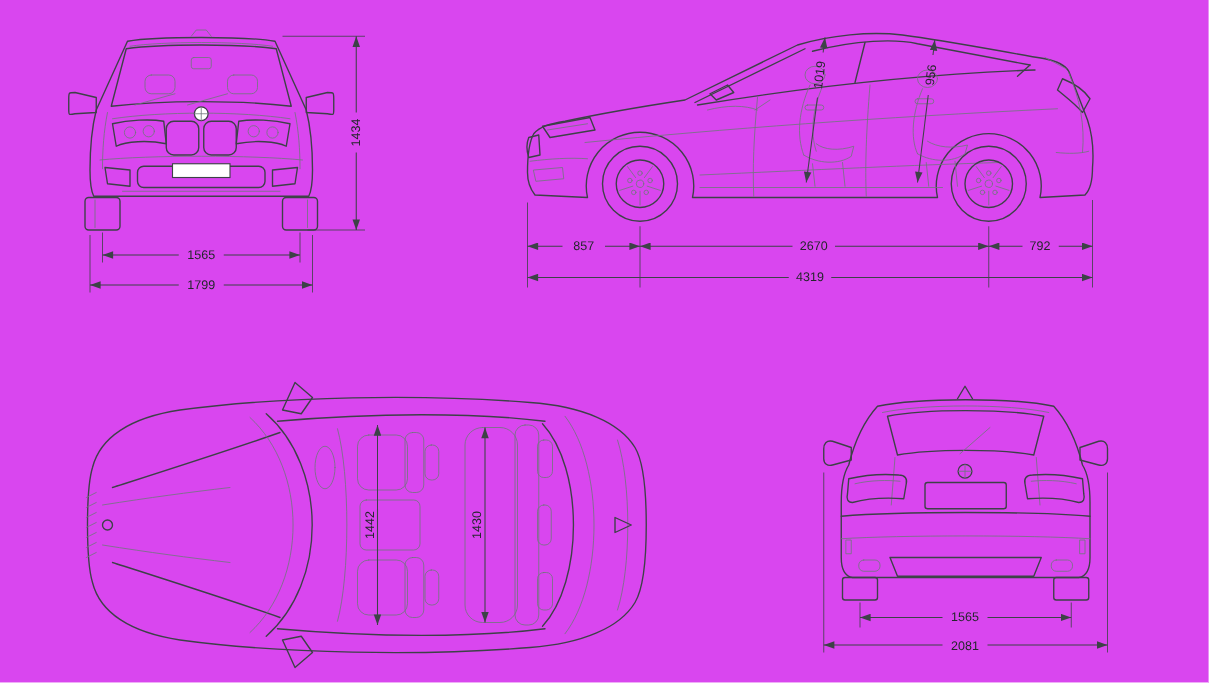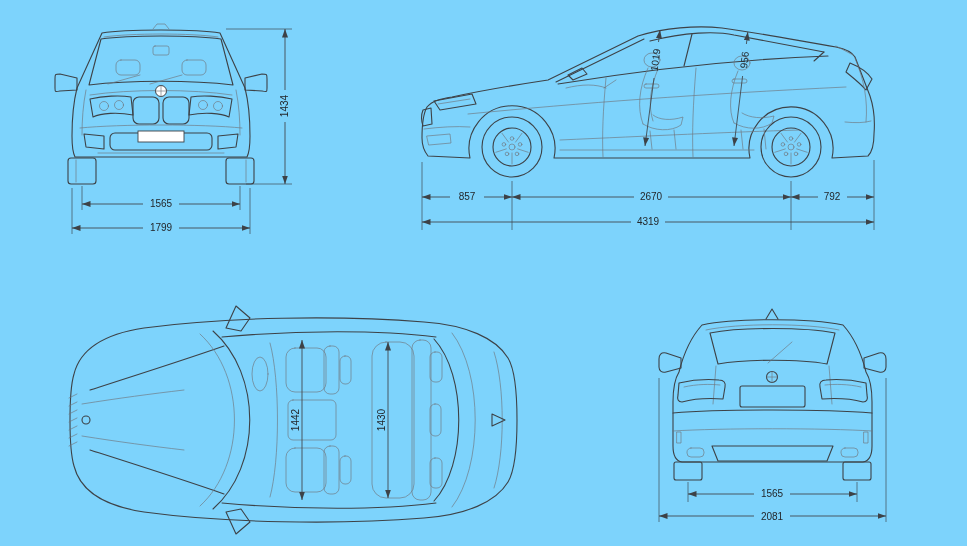--- a/index.html
+++ b/index.html
@@ -1,16 +1,16 @@
 <!DOCTYPE html>
 <html><head>
 <meta charset="utf-8">
 <style>
   html,body { margin:0; padding:0; background:#ffffff; }
-  .stage { position:relative; width:967px; height:546px; background:#7dd3fc; overflow:hidden;
+  .stage { position:relative; width:967px; height:546px; background:#d946ef; overflow:hidden;
            font-family:"Liberation Sans", sans-serif; }
   svg { display:block; }
   svg text { font-family:"Liberation Sans", sans-serif; font-size:10px; fill:#23272b; }
   .ln  { fill:none; stroke:#3d4247; stroke-width:1.1; stroke-linecap:round; stroke-linejoin:round; }
   .lt  { fill:none; stroke:#70767d; stroke-width:0.65; stroke-linecap:round; stroke-linejoin:round; }
   .dim { fill:none; stroke:#3d4247; stroke-width:0.85; }
   .ext { fill:none; stroke:#3d4247; stroke-width:0.65; }
 </style>
 </head>
 <body>

